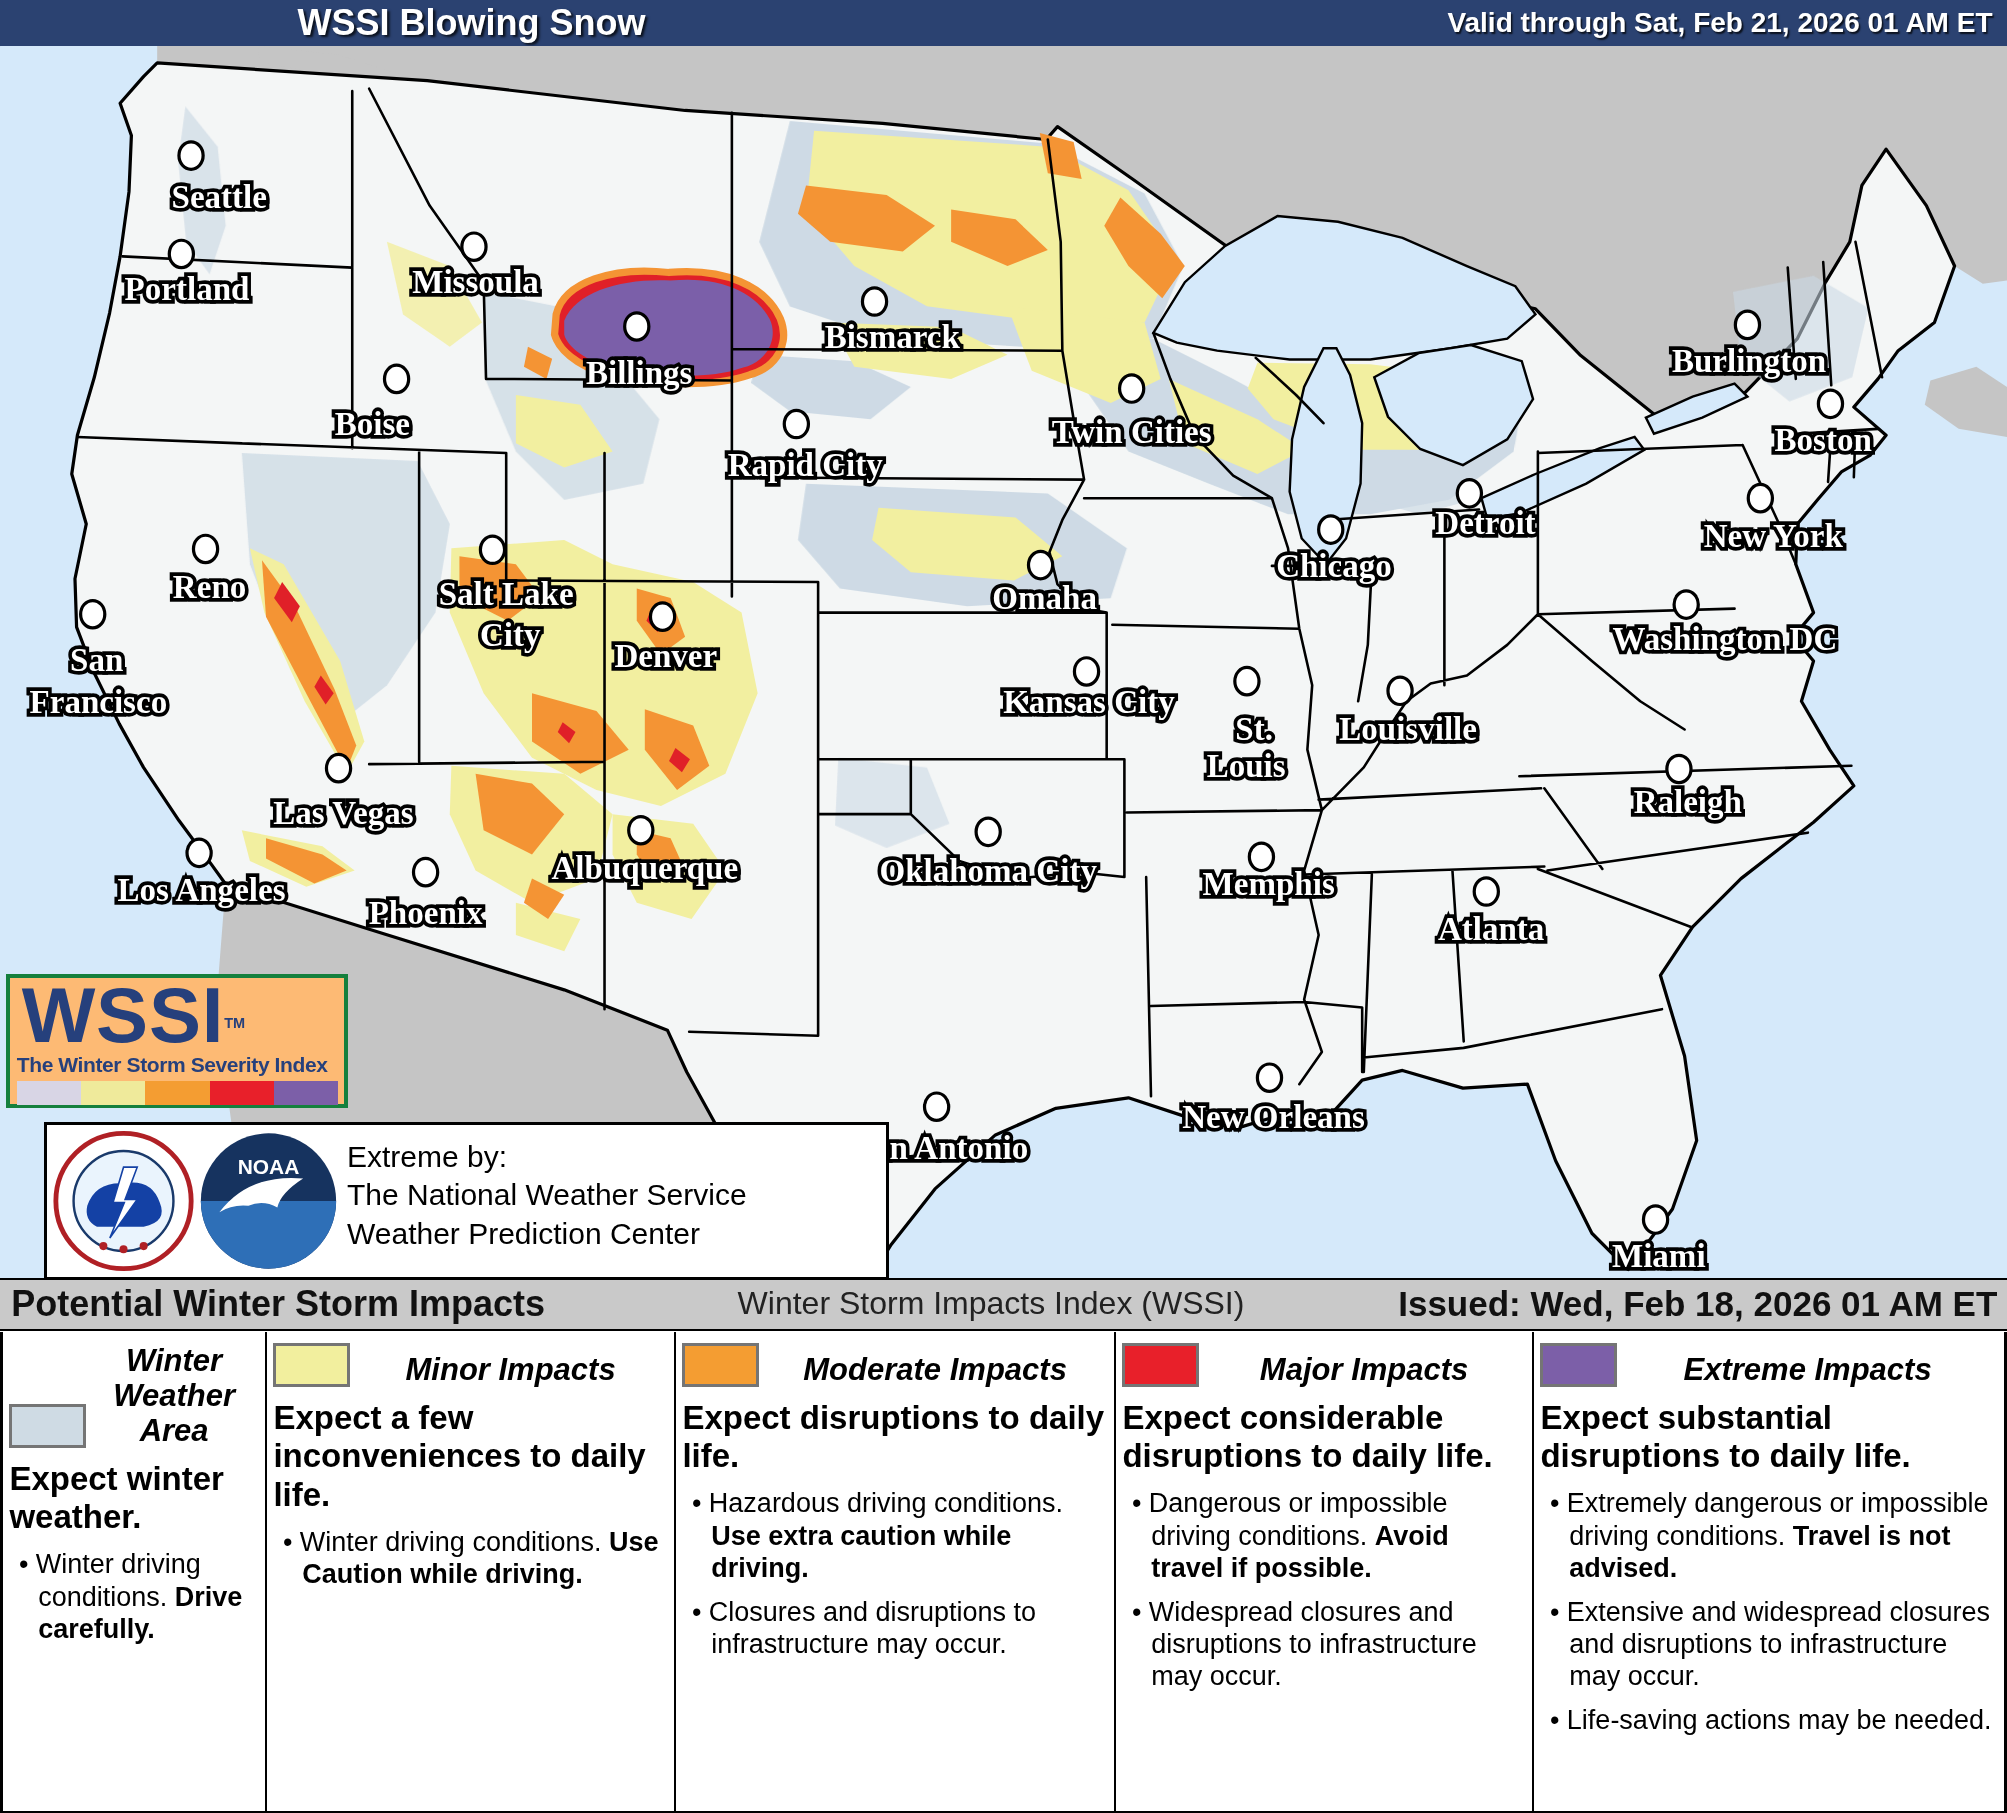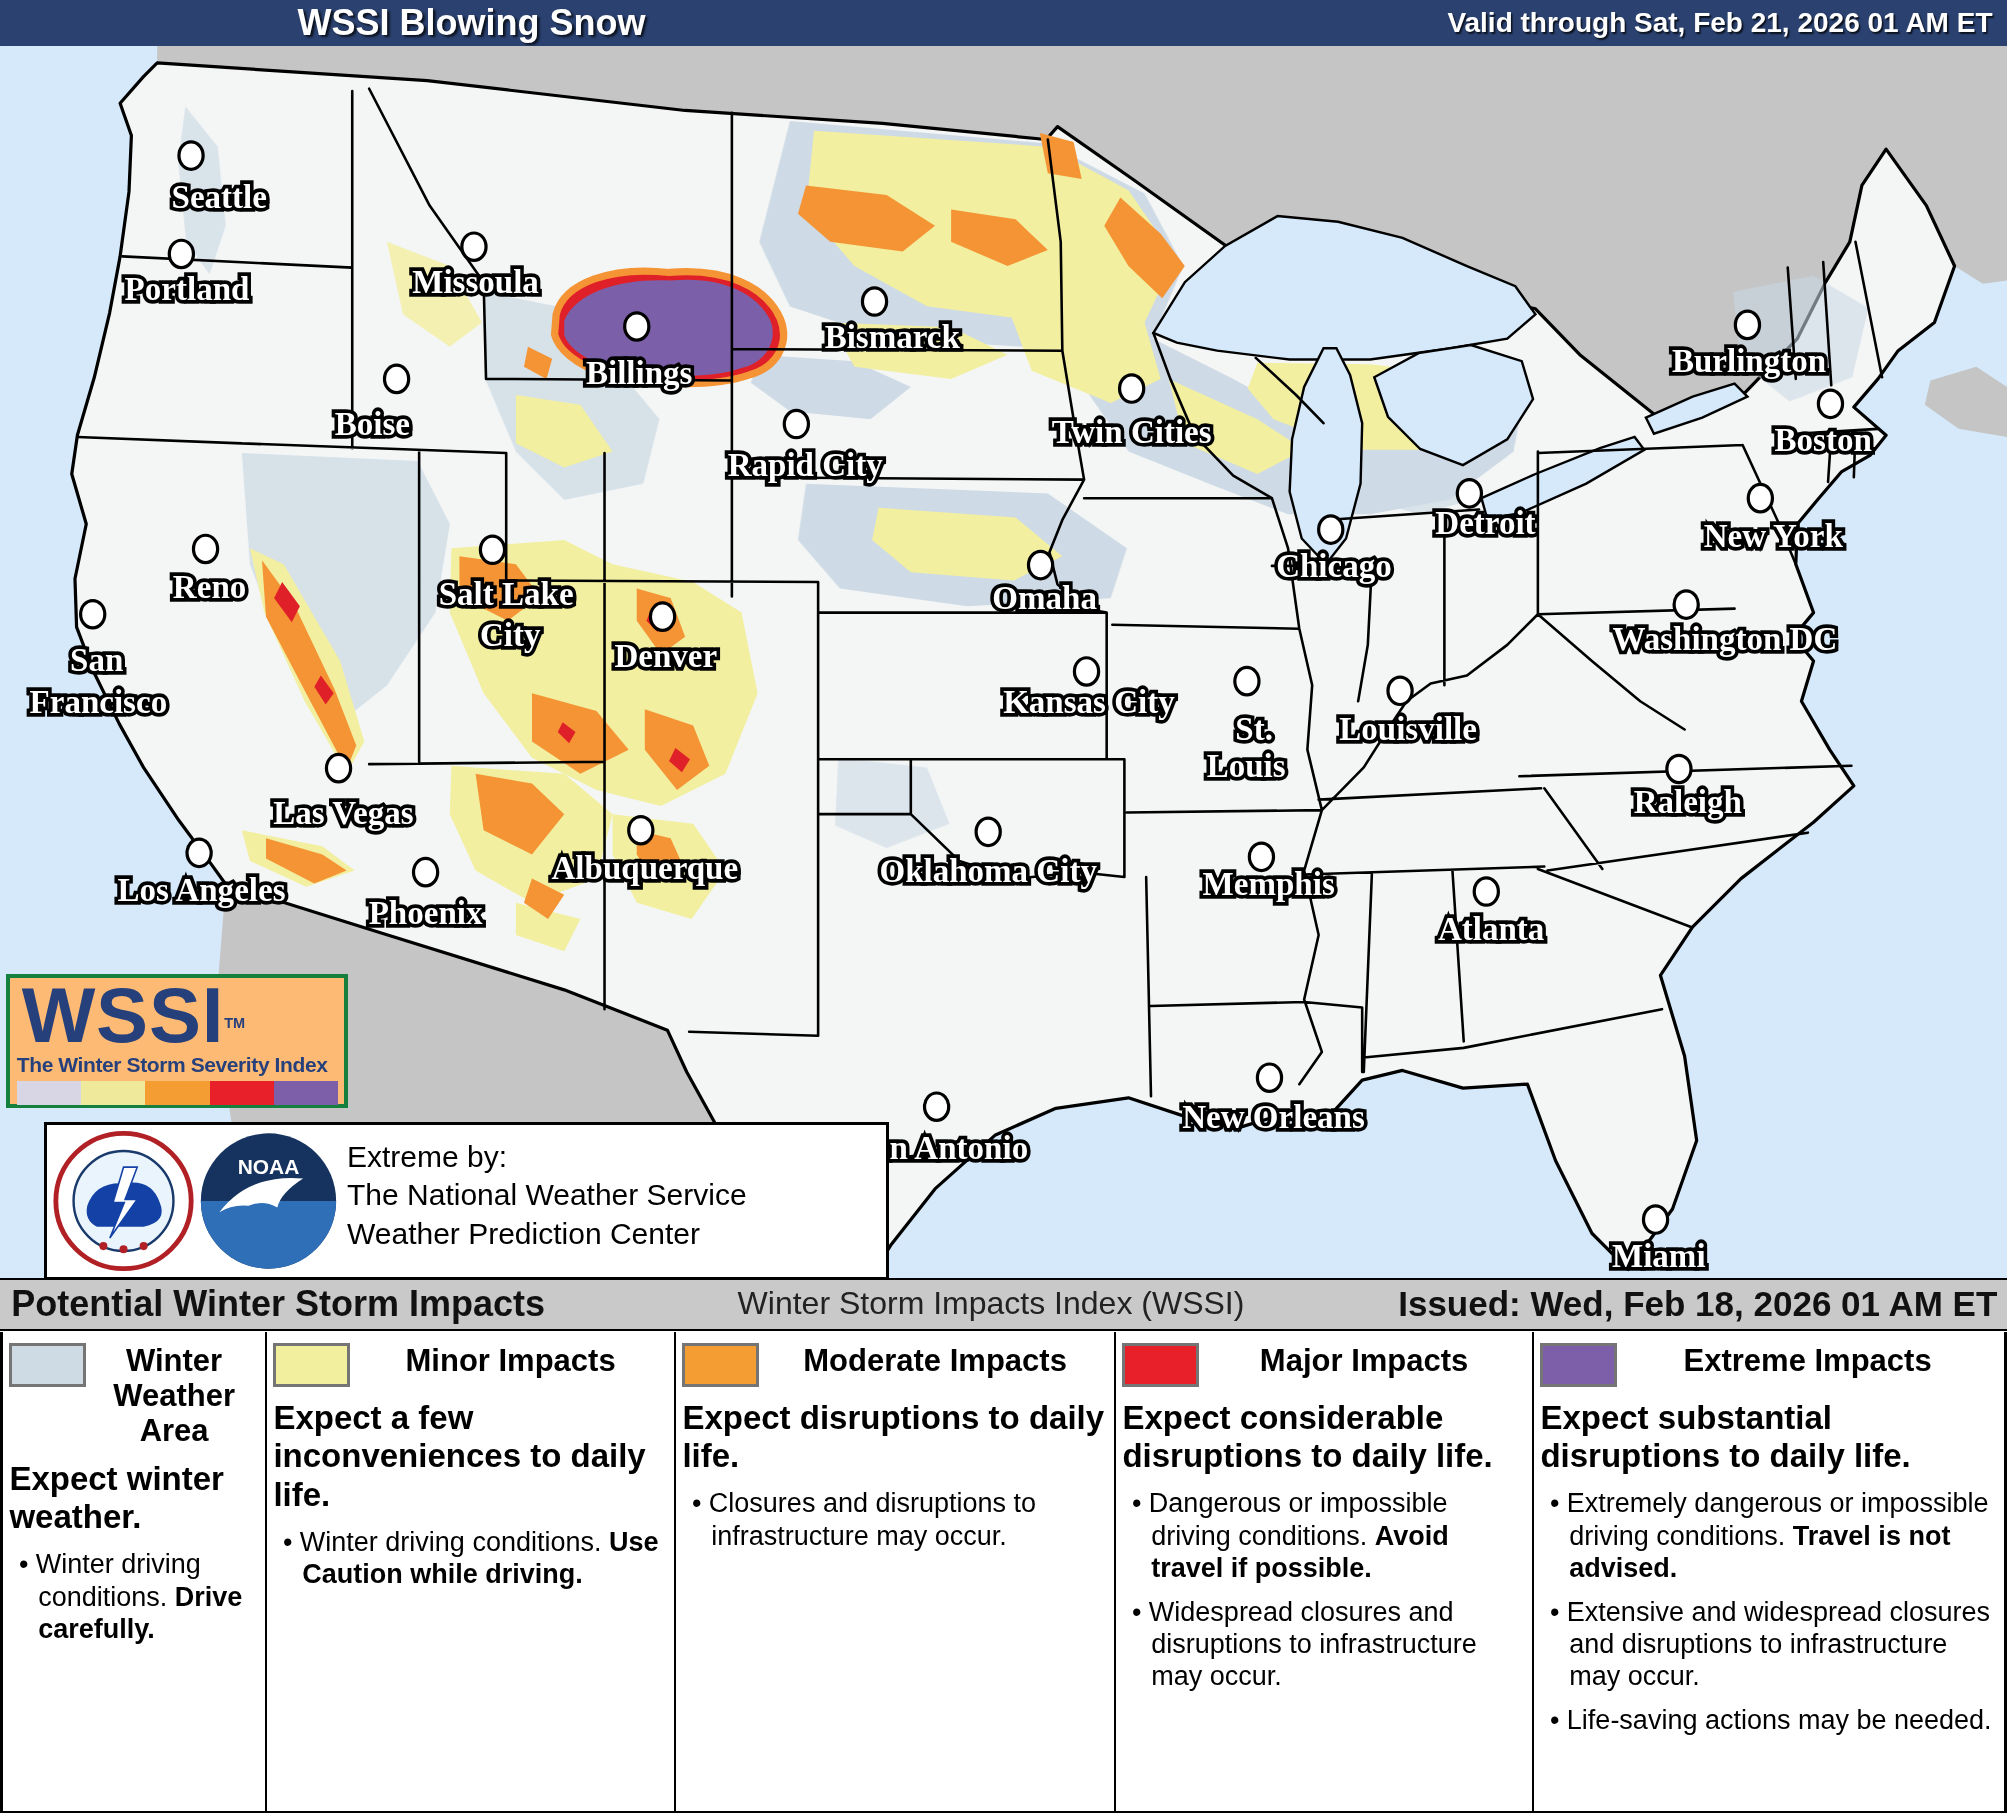--- a/index.html
+++ b/index.html
@@ -40,21 +40,21 @@
   #subbar-center{position:absolute;left:709px;width:564px;text-align:center;top:0;height:48px;
     line-height:47px;font-size:32px;color:#222;}
   #subbar-right{position:absolute;right:9.7px;top:0;height:48px;line-height:47px;font-size:35px;
     font-weight:bold;color:#111;}
   
   #legend{position:absolute;left:0;top:1332px;width:2007px;height:482px;box-sizing:border-box;
     border-left:3.2px solid #000;border-right:3.2px solid #000;border-bottom:3.2px solid #000;
     display:grid;grid-template-columns:264px 409px 440px 418px 467px;background:#fff;}
   .leg-col{border-right:2.4px solid #000;padding:11.3px 8px 0 6.4px;box-sizing:border-box;overflow:hidden;}
   .leg-col:last-child{border-right:none;}
-  .leg-head{display:flex;align-items:flex-start;}
+  .leg-head{display:flex;align-items:flex-end;font-style:italic;}
   .leg-swatch{width:77px;height:44px;border:3.2px solid #757575;box-sizing:border-box;flex:0 0 auto;}
   .leg-title{flex:1;text-align:center;font-size:31px;font-weight:bold;color:#000;line-height:1.13;
     padding-left:4.8px;}
   .leg-intro{font-size:33px;font-weight:bold;color:#000;line-height:1.17;margin:11.3px 0 4.8px 0;}
   .leg-bullet{font-size:27px;color:#000;line-height:1.2;margin:11.3px 0 0 4.8px;padding-left:24px;
     text-indent:-19.3px;}
 </style>
 </head>
 <body>
 
@@ -323,20 +323,21 @@
         </div>
         <div class="leg-intro">Expect a few inconveniences to daily life.</div>
         <div class="leg-bullet">• Winter driving conditions. <b>Use Caution while driving.</b></div>
       </div>
       <div class="leg-col">
         <div class="leg-head">
           <span class="leg-swatch" style="background: rgb(244, 157, 50);"></span>
           <span class="leg-title">Moderate Impacts</span>
         </div>
         <div class="leg-intro">Expect disruptions to daily life.</div>
+        <div class="leg-bullet">• Hazardous driving conditions. <b>Use extra caution while driving.</b></div>
         <div class="leg-bullet">• Closures and disruptions to infrastructure may occur.</div>
       </div>
       <div class="leg-col">
         <div class="leg-head">
           <span class="leg-swatch" style="background: rgb(232, 32, 42);"></span>
           <span class="leg-title">Major Impacts</span>
         </div>
         <div class="leg-intro">Expect considerable disruptions to daily life.</div>
         <div class="leg-bullet">• Dangerous or impossible driving conditions. <b>Avoid travel if possible.</b></div>
         <div class="leg-bullet">• Widespread closures and disruptions to infrastructure may occur.</div>

